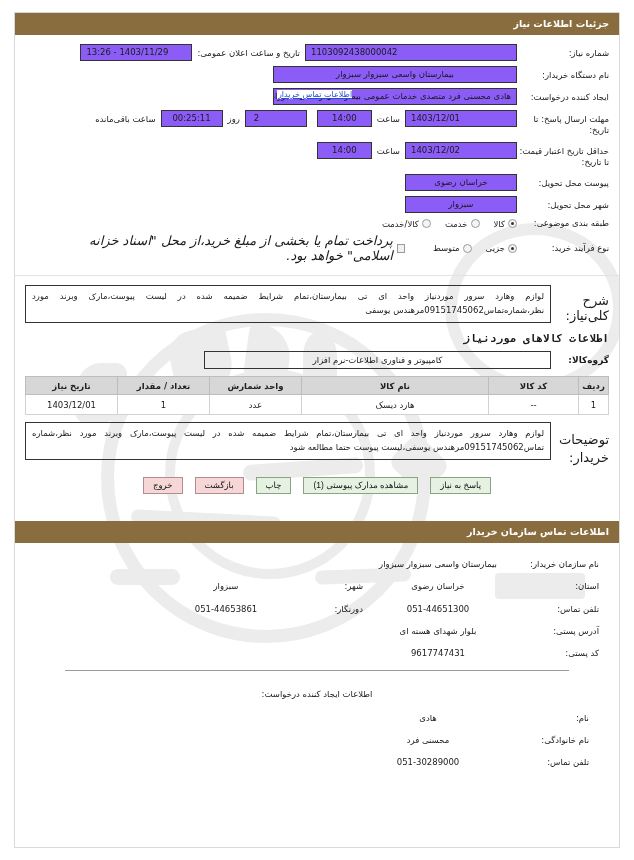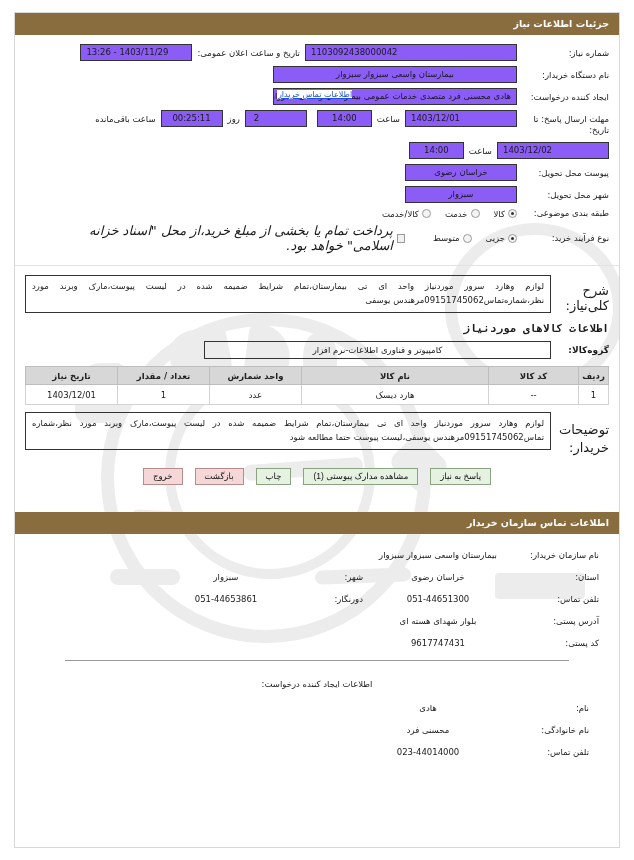--- a/index.html
+++ b/index.html
@@ -332,20 +332,21 @@
         <div class="fld w-date">1403/12/01</div>
         <div class="inline-lbl">ساعت</div>
         <div class="fld w-time">14:00</div>
         <div class="fld w-days" style="margin-right:10px;">2</div>
         <div class="inline-lbl">روز</div>
         <div class="fld w-clock">00:25:11</div>
         <div class="inline-lbl">ساعت باقی‌مانده</div>
       </div>
 
       <div class="row">
+        <div class="lbl">حداقل تاریخ اعتبار قیمت: تا تاریخ:</div>
         <div class="fld w-date">1403/12/02</div>
         <div class="inline-lbl">ساعت</div>
         <div class="fld w-time">14:00</div>
       </div>
 
       <div class="row">
         <div class="lbl">پیوست محل تحویل:</div>
         <div class="fld w-prov">خراسان  رضوی</div>
       </div>
 
@@ -479,19 +480,19 @@
         <div class="crow">
           <div class="ck">نام:</div>
           <div class="cv">هادی</div>
         </div>
         <div class="crow">
           <div class="ck">نام خانوادگی:</div>
           <div class="cv">محسنی فرد</div>
         </div>
         <div class="crow">
           <div class="ck">تلفن تماس:</div>
-          <div class="cv">023-44014000</div>
+          <div class="cv">051-30289000</div>
         </div>
       </div>
     </div>
 
   </div>
 </div>
 
 </body></html>

